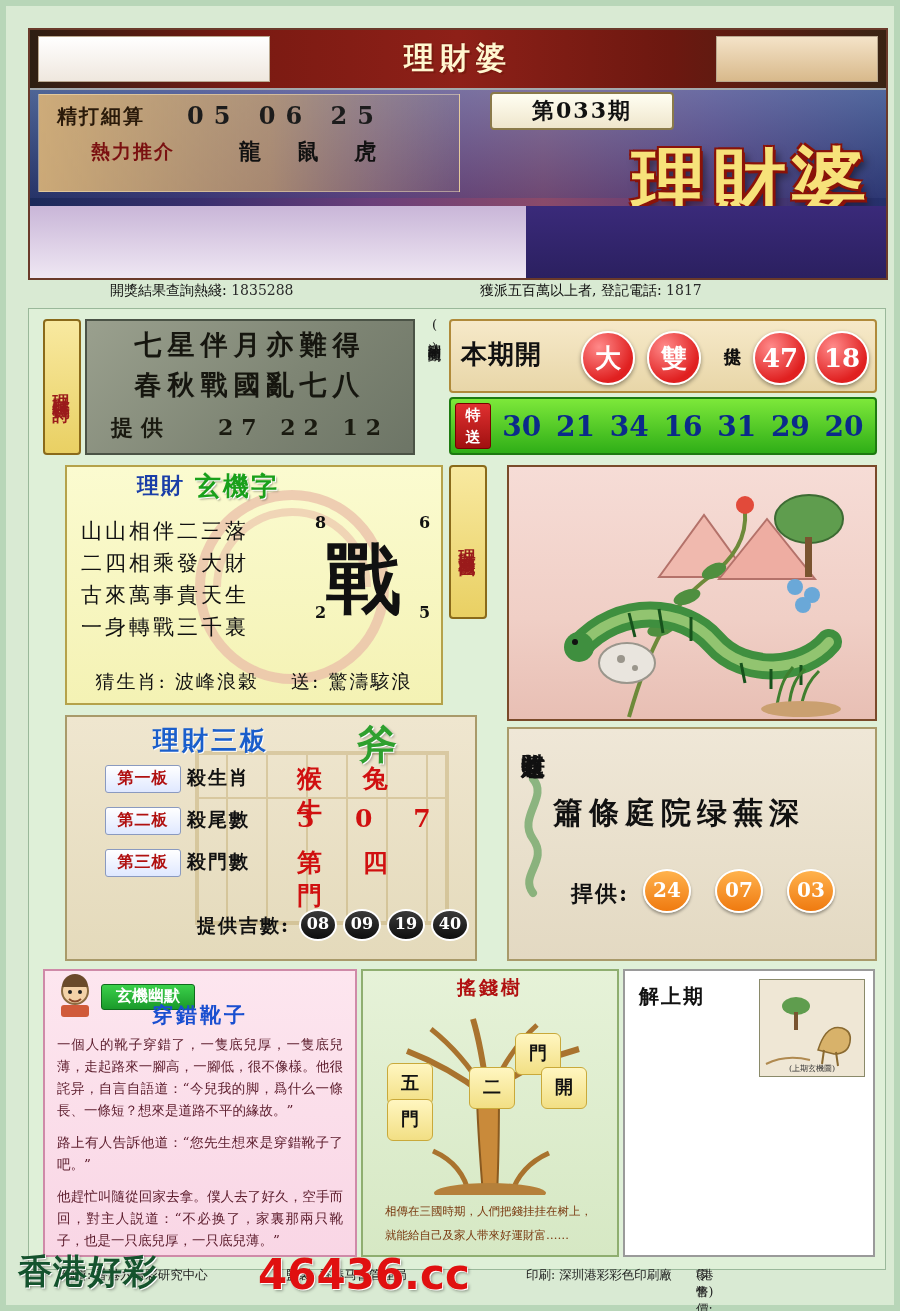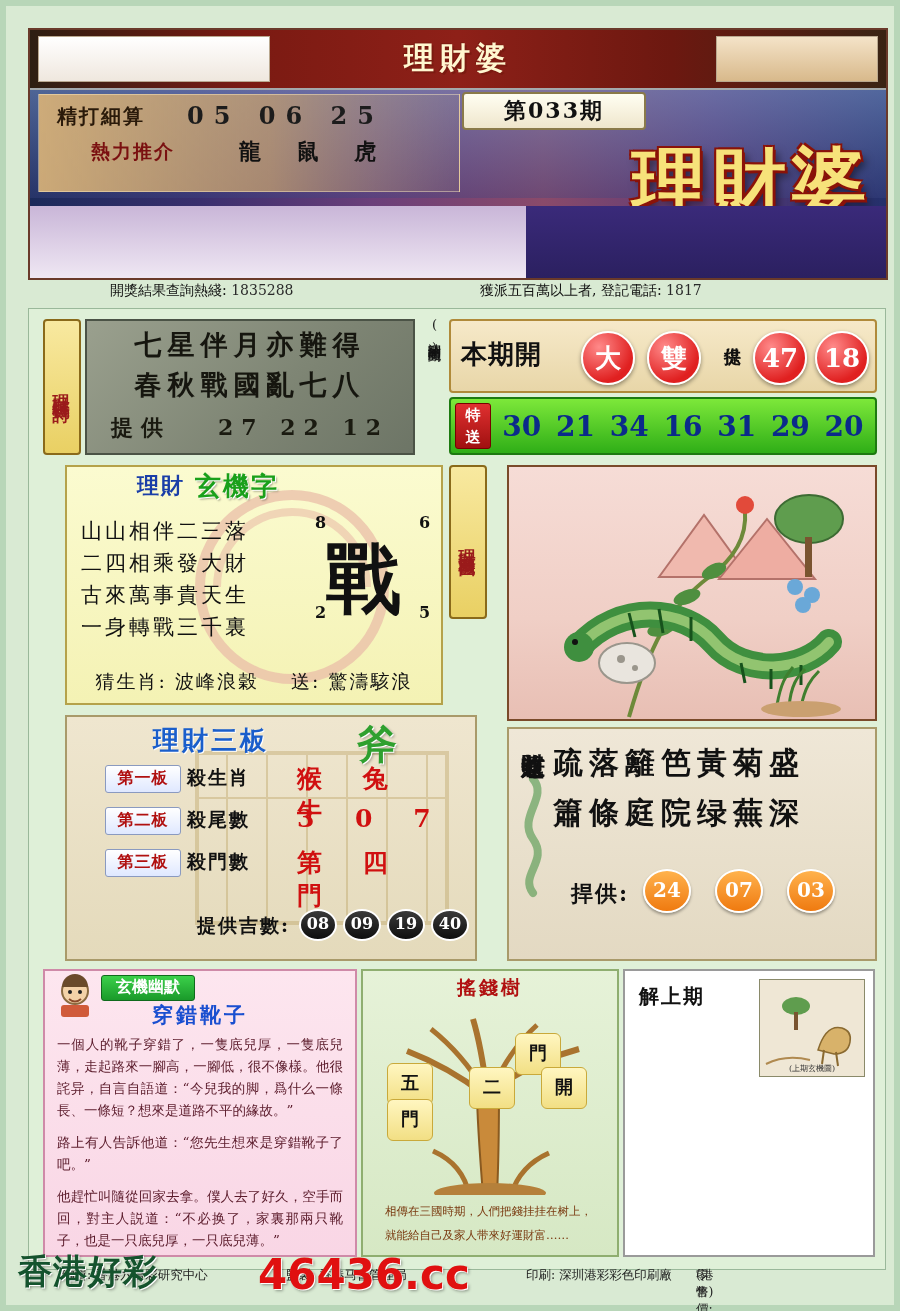--- a/index.html
+++ b/index.html
@@ -67,21 +67,21 @@
     position:absolute;left:52px;top:44px;
     font-family:"DejaVu Serif","Liberation Serif",serif;
     font-weight:bold;font-size:19px;color:#7a1010;letter-spacing:2px;
   }
   .hdr-zodiac{
     position:absolute;left:200px;top:42px;
     font-family:"DejaVu Serif","Liberation Serif",serif;
     font-weight:bold;font-size:22px;color:#111;letter-spacing:14px;
   }
   .issue-box{
-    position:absolute;left:432px;top:62px;width:180px;height:34px;
+    position:absolute;left:460px;top:62px;width:180px;height:34px;
     background:linear-gradient(180deg,#fffef2,#efe6cc);
     border:2px solid #8a7a4a;border-radius:4px;
     display:flex;align-items:center;justify-content:center;
     font-family:"DejaVu Serif","Liberation Serif",serif;
     font-weight:bold;font-size:22px;color:#111;letter-spacing:2px;
   }
   .big-logo{
     position:absolute;right:14px;top:104px;
     font-family:"DejaVu Serif","Liberation Serif",serif;
     font-weight:bold;font-size:74px;letter-spacing:6px;
@@ -329,21 +329,21 @@
     box-shadow:0 2px 3px rgba(0,0,0,.35);
   }
 
   
   .humor{
     position:absolute;left:14px;top:660px;width:310px;height:284px;
     background:linear-gradient(180deg,#fde6ef,#f9d6e5);
     border:2px solid #cf8aa8;
   }
   .humor-badge{
-    position:absolute;left:56px;top:4px;width:92px;height:24px;
+    position:absolute;left:56px;top:13px;width:92px;height:24px;
     background:linear-gradient(180deg,#3bd04a,#1a9a2a);
     border:1px solid #0f6a1c;border-radius:3px;
     color:#fff;font-family:"DejaVu Serif","Liberation Serif",serif;
     font-weight:bold;font-size:16px;text-align:center;line-height:22px;
   }
   .humor-title{
     position:absolute;left:0;top:30px;width:100%;text-align:center;
     font-family:"DejaVu Serif","Liberation Serif",serif;
     font-weight:bold;font-size:21px;color:#1a4fd0;letter-spacing:3px;
   }
@@ -612,21 +612,20 @@
         <div class="oval" style="left:88px;">19</div>
         <div class="oval" style="left:132px;">40</div>
       </div>
     </div>
 
     <div class="couplet">
       <svg style="position:absolute;left:4px;top:40px;opacity:.55;" width="40" height="130" viewBox="0 0 40 130">
         <path d="M20,10 C36,28 4,48 20,70 C36,92 6,106 20,124" fill="none" stroke="#3f8f3f" stroke-width="8" stroke-linecap="round"></path>
       </svg>
       <div class="cp-vert">財運兼收</div>
-      <div class="cp-line" style="top:14px;">疏落籬笆黃菊盛</div>
       <div class="cp-line" style="top:64px;">簫條庭院绿蕪深</div>
       <div class="cp-provide">捍供:</div>
       <div class="cp-balls">
         <div class="ball-o" style="left:0;">24</div>
         <div class="ball-o" style="left:72px;">07</div>
         <div class="ball-o" style="left:144px;">03</div>
       </div>
     </div>
 
     <div class="humor">

